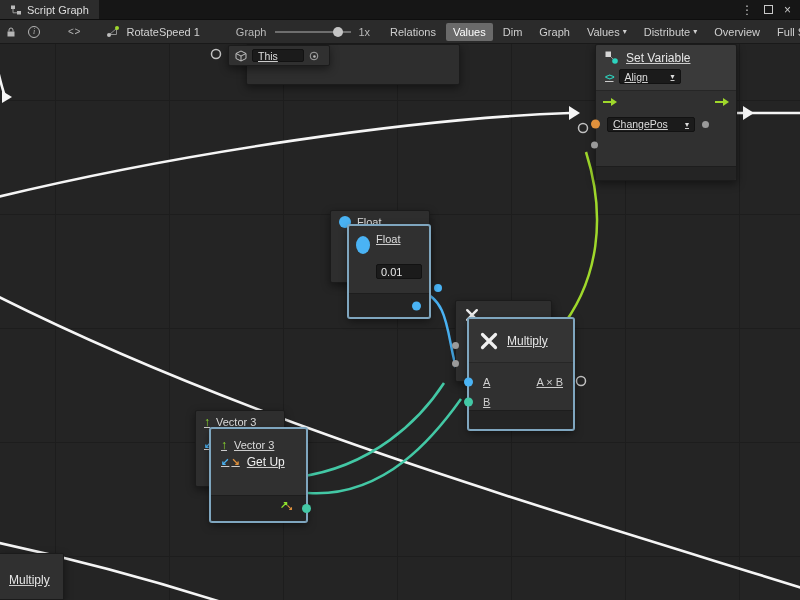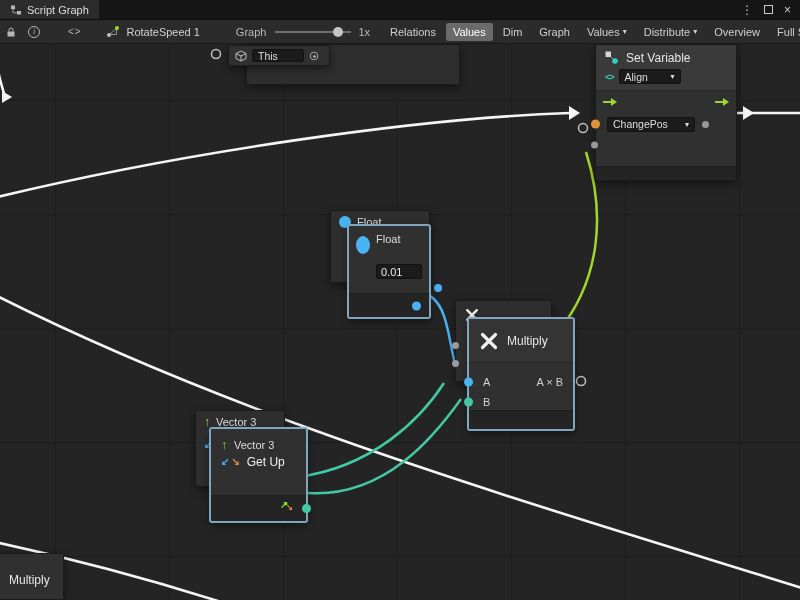--- a/index.html
+++ b/index.html
@@ -66,20 +66,21 @@
     background-position:55px 56px;
     overflow:hidden;
   }
   svg.edges { position:absolute; top:0; left:0; z-index:1; }
 
   
   .node {
     position:absolute; z-index:3; background:#303030;
     border:1px solid #1b1b1b; border-radius:2px;
     box-shadow:0 3px 8px rgba(0,0,0,.45);
+    text-decoration:underline;
   }
   .node.shadow { z-index:2; background:#2e2e2e; }
   .node.selected { border-color:#7fa6bf; box-shadow:0 0 0 1px #7fa6bf, 0 3px 9px rgba(0,0,0,.5); }
   .node-header { background:#3a3a3a; border-bottom:1px solid #262626; border-radius:2px 2px 0 0; }
   .node-footer {
     position:absolute; left:0; right:0; bottom:0; background:#242424;
     border-top:1px solid #1d1d1d; border-radius:0 0 2px 2px;
   }
   .title { color:#e6e6e6; font-size:12px; }
   .small-title { color:#dcdcdc; font-size:11px; }

